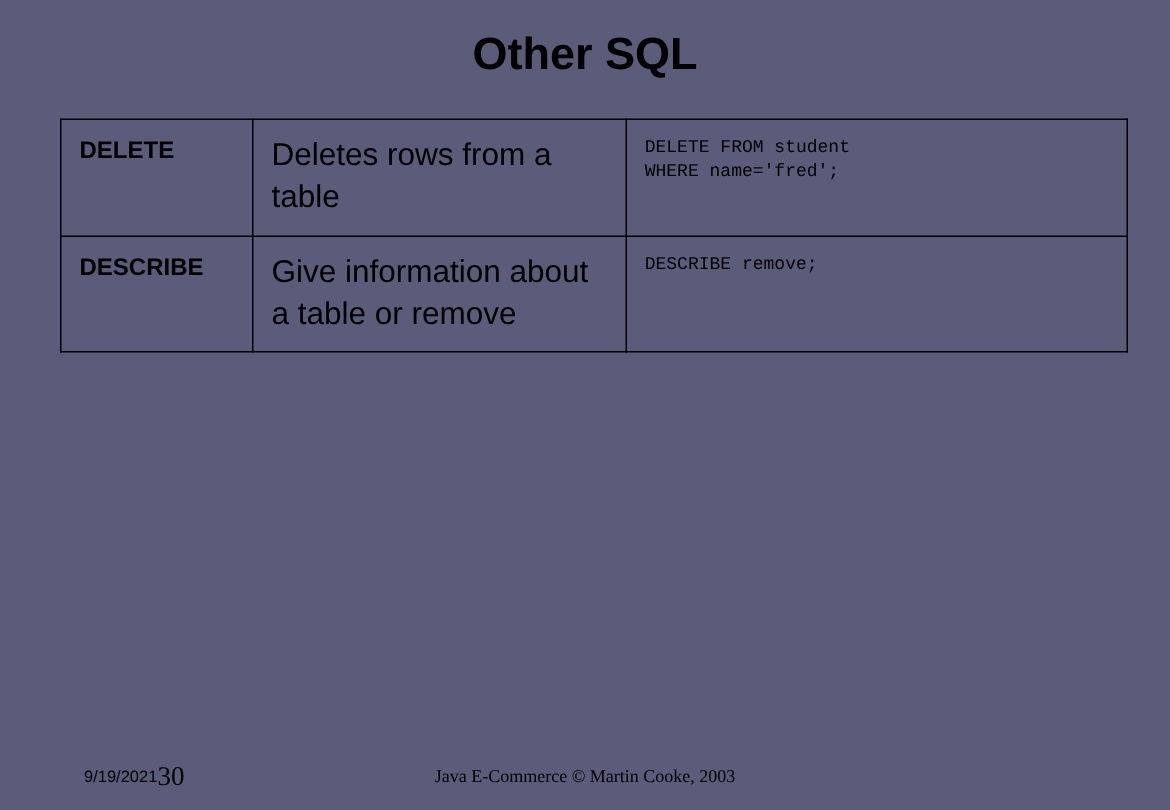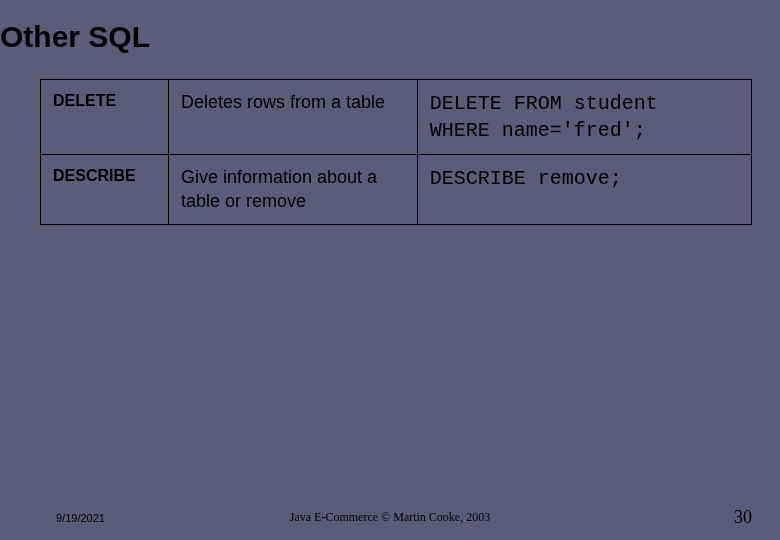--- a/index.html
+++ b/index.html
@@ -9,20 +9,21 @@
     }
     body {
       width: 780px;
       height: 540px;
       background-color: #5a5c7a;
       font-family: Arial, Helvetica, sans-serif;
       position: relative;
       overflow: hidden;
     }
     .title {
+      text-align: center;
       color: #000;
       font-size: 30px;
       font-weight: bold;
       padding-top: 20px;
       padding-bottom: 25px;
     }
     .table-container {
       margin-left: 40px;
       margin-right: 28px;
     }
@@ -37,38 +38,37 @@
       vertical-align: top;
       color: #000;
       line-height: 1.35;
     }
     .cmd-col {
       font-weight: bold;
       font-size: 16px;
       width: 18%;
     }
     .desc-col {
-      font-size: 18px;
+      font-size: 21px;
       width: 35%;
     }
     .example-col {
       font-family: "Courier New", Courier, monospace;
-      font-size: 20px;
+      font-size: 12px;
       width: 47%;
       white-space: pre-line;
     }
     .footer {
       position: absolute;
       bottom: 12px;
       left: 0;
       right: 0;
       width: 100%;
       display: flex;
       align-items: center;
-      justify-content: space-between;
       padding: 0 28px 0 56px;
       color: #000;
     }
     .footer-date {
       font-size: 11px;
     }
     .footer-credit {
       font-size: 12px;
       font-family: Georgia, "Times New Roman", serif;
       position: absolute;

